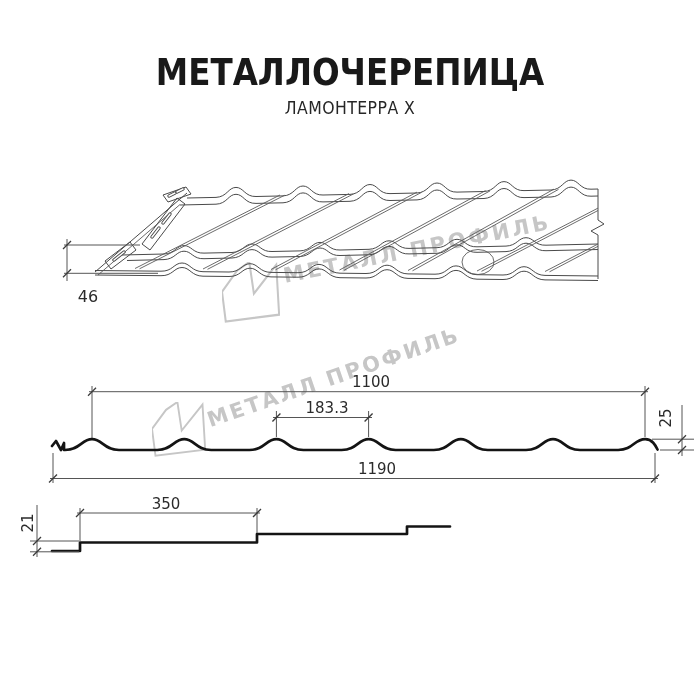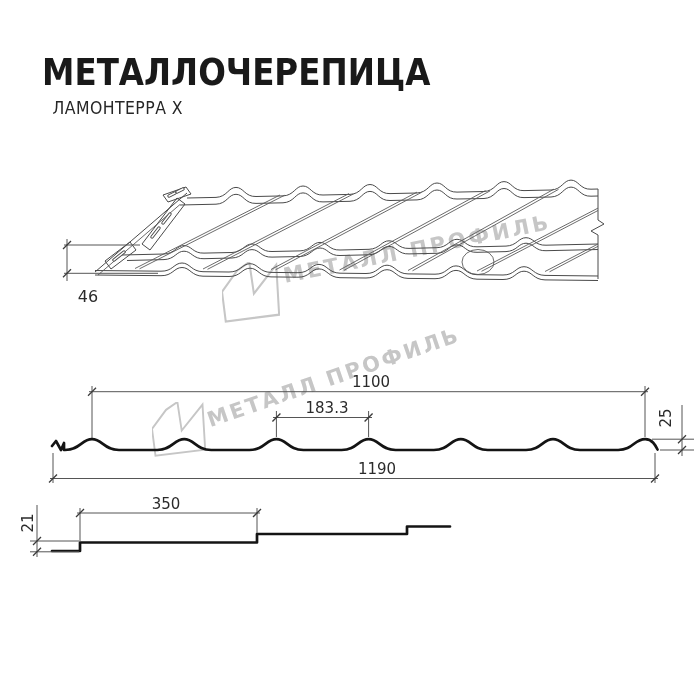--- a/index.html
+++ b/index.html
@@ -1,19 +1,19 @@
 <!DOCTYPE html>
 <html><head>
 <meta charset="utf-8">
 <style>
   html,body{margin:0;padding:0;background:#fff;}
   .page{position:relative;width:700px;height:700px;background:#ffffff;overflow:hidden;
         font-family:"DejaVu Sans","Liberation Sans",sans-serif;}
   
-  .hdr{position:absolute;left:0;top:54px;width:700px;text-align:left;z-index:3;}
+  .hdr{position:absolute;left:0;top:54px;width:700px;text-align:center;z-index:3;}
   .title{font-size:37px;font-weight:800;color:#191919;letter-spacing:0px;line-height:1.05;
          transform:scaleX(.88);transform-origin:50% 50%;white-space:nowrap;}
   .subtitle{margin-top:4px;font-size:18.5px;font-weight:500;color:#262626;letter-spacing:.5px;
          transform:scaleX(.85);transform-origin:50% 50%;white-space:nowrap;}
   
   .wm{position:absolute;z-index:1;color:#c6c6c6;}
   .wm .wm-text{position:absolute;font-weight:bold;white-space:nowrap;transform-origin:0 100%;}
   .wm1{left:222px;top:262px;width:58px;height:62px;}
   .wm1 .wm-text{left:64px;top:2px;font-size:21px;letter-spacing:3px;transform:rotate(-11.5deg);}
   .wm2{left:152px;top:402px;width:54px;height:56px;}

